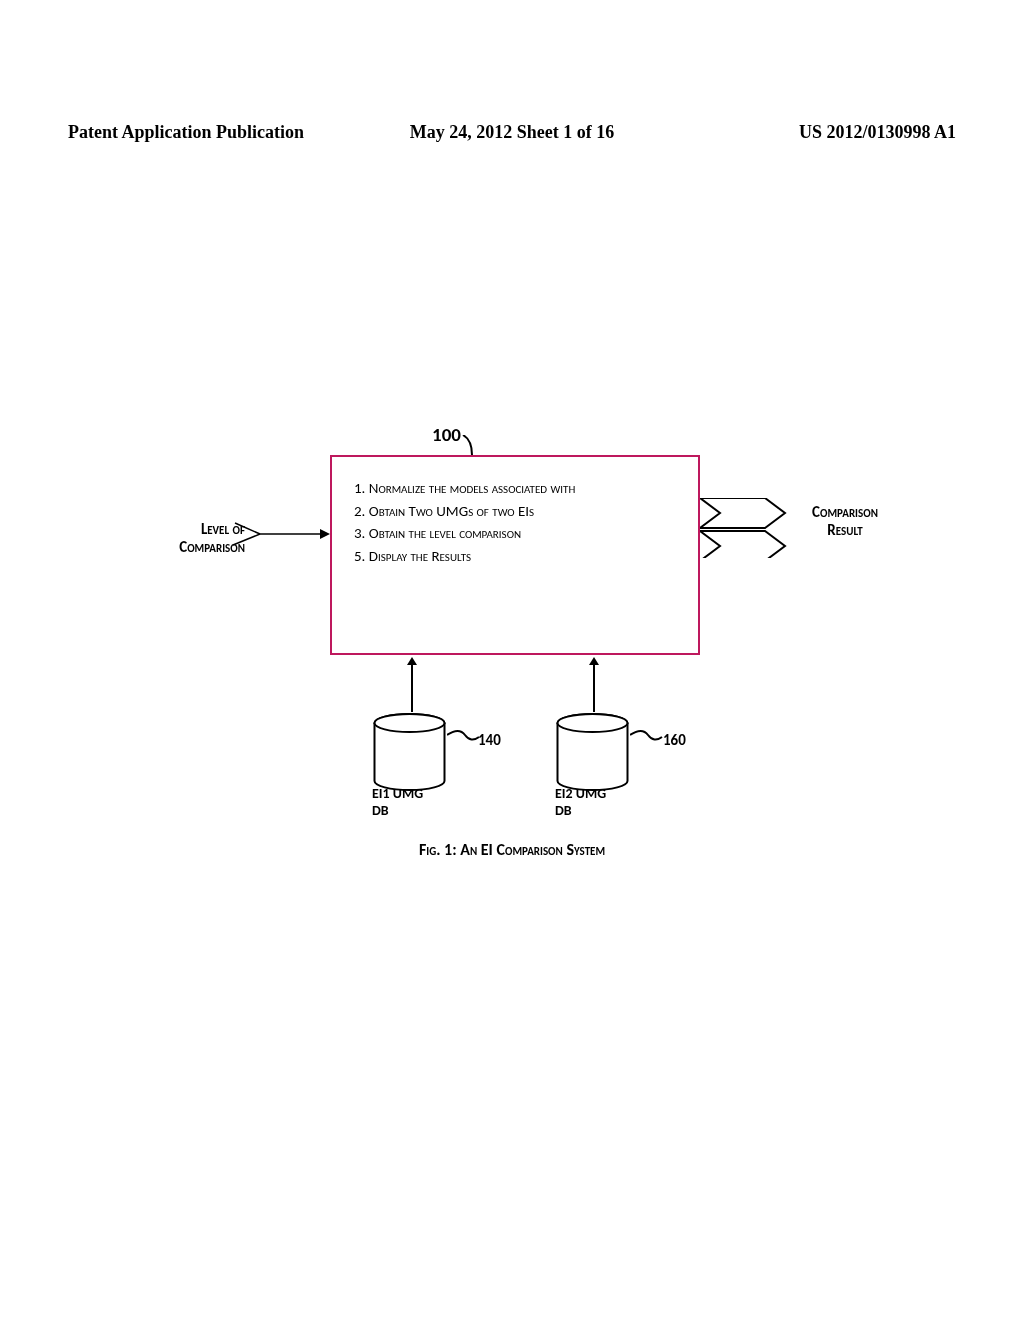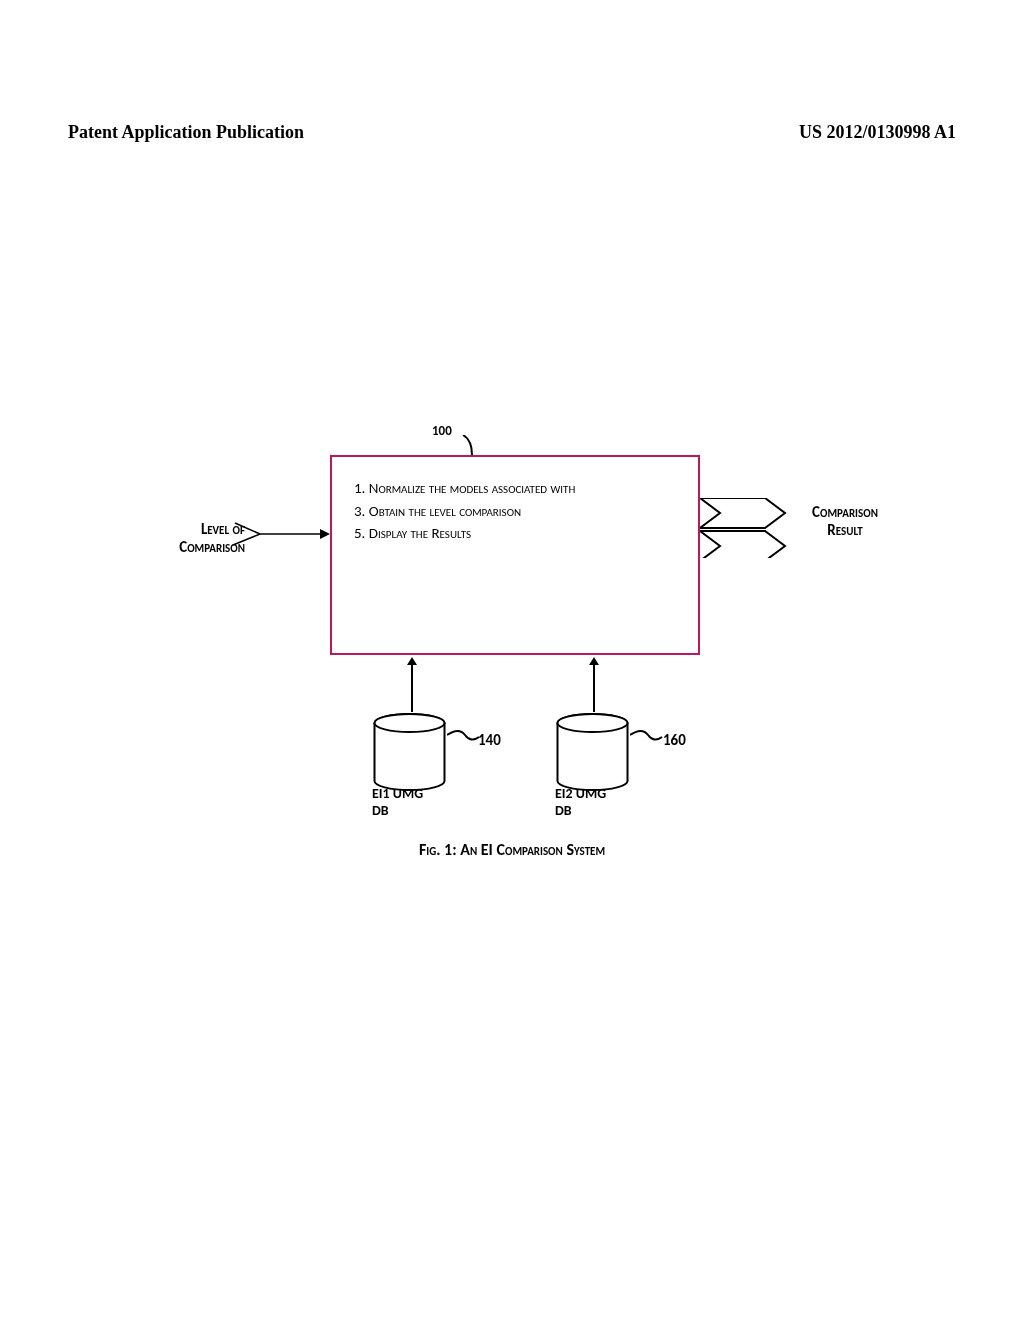--- a/index.html
+++ b/index.html
@@ -62,21 +62,21 @@
       display: block;
     }
     .step-indent {
       padding-left: 26px;
     }
     .ref-100 {
       position: absolute;
       left: 432px;
       top: 18px;
       font-family: Calibri, Arial, sans-serif;
-      font-size: 13px;
+      font-size: 19px;
       font-weight: bold;
     }
     .ref-100-curve {
       position: absolute;
       left: 460px;
       top: 30px;
     }
     .left-label {
       position: absolute;
       left: 145px;
@@ -176,32 +176,34 @@
       font-size: 16px;
       font-weight: bold;
       font-variant: small-caps;
     }
   </style>
 </head>
 <body>
 
 <div class="header">
   <div class="header-left">Patent Application Publication</div>
+  <div class="header-center">May 24, 2012  Sheet 1 of 16</div>
   <div class="header-right">US 2012/0130998 A1</div>
 </div>
 
 <div class="diagram-container">
 
   <div class="ref-100">100</div>
   <svg class="ref-100-curve" width="25" height="25">
     <path d="M 3 0 Q 12 5 12 20" stroke="black" stroke-width="2" fill="none"></path>
   </svg>
 
   <div class="main-box">
     <span class="step-line">1. Normalize the models associated with</span>
+    <span class="step-line">2. Obtain Two UMGs of two EIs</span>
     <span class="step-line">3. Obtain the level comparison</span>
     <span class="step-line">5. Display the Results</span>
   </div>
 
   <div class="left-label">
     <span>Level of</span><br>
     <span>Comparison</span>
   </div>
 
   <svg class="left-arrow-line" width="130" height="50">

